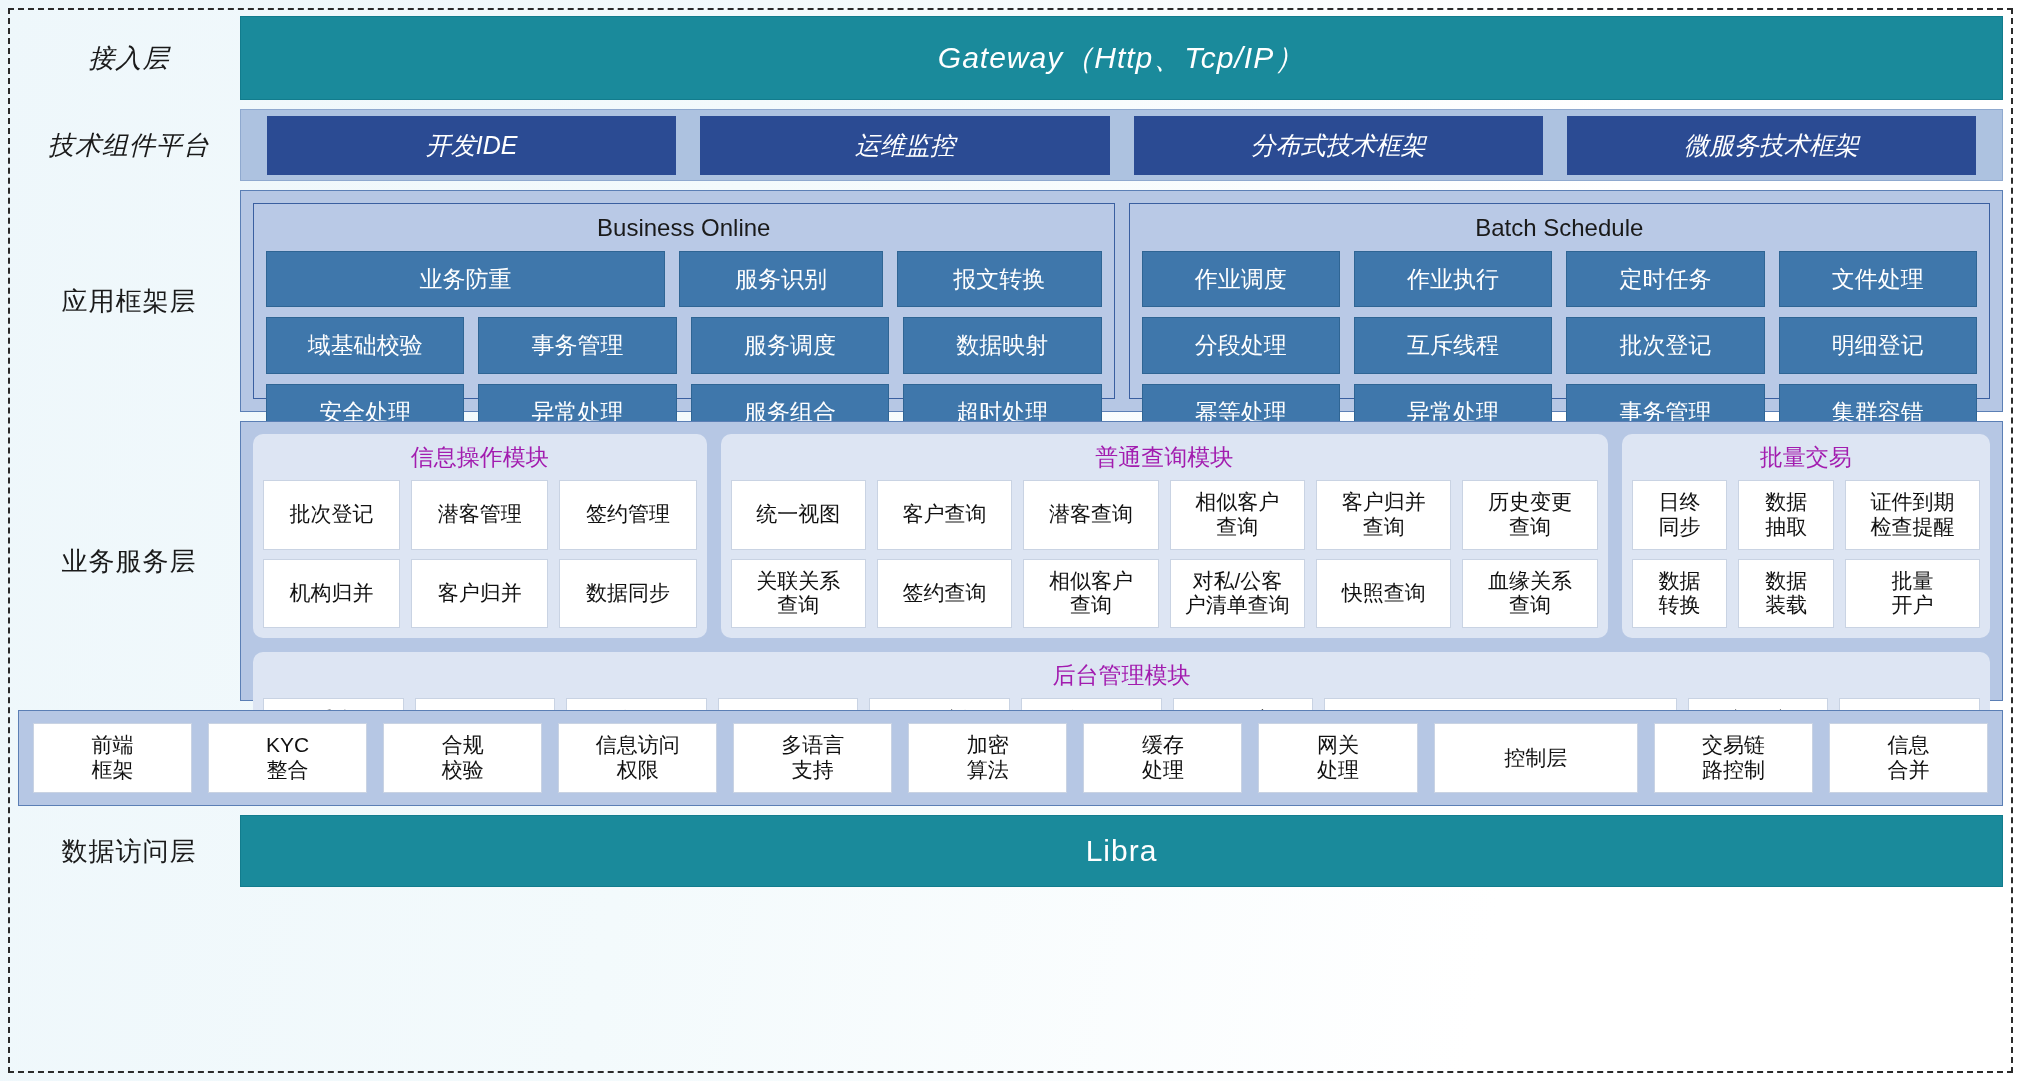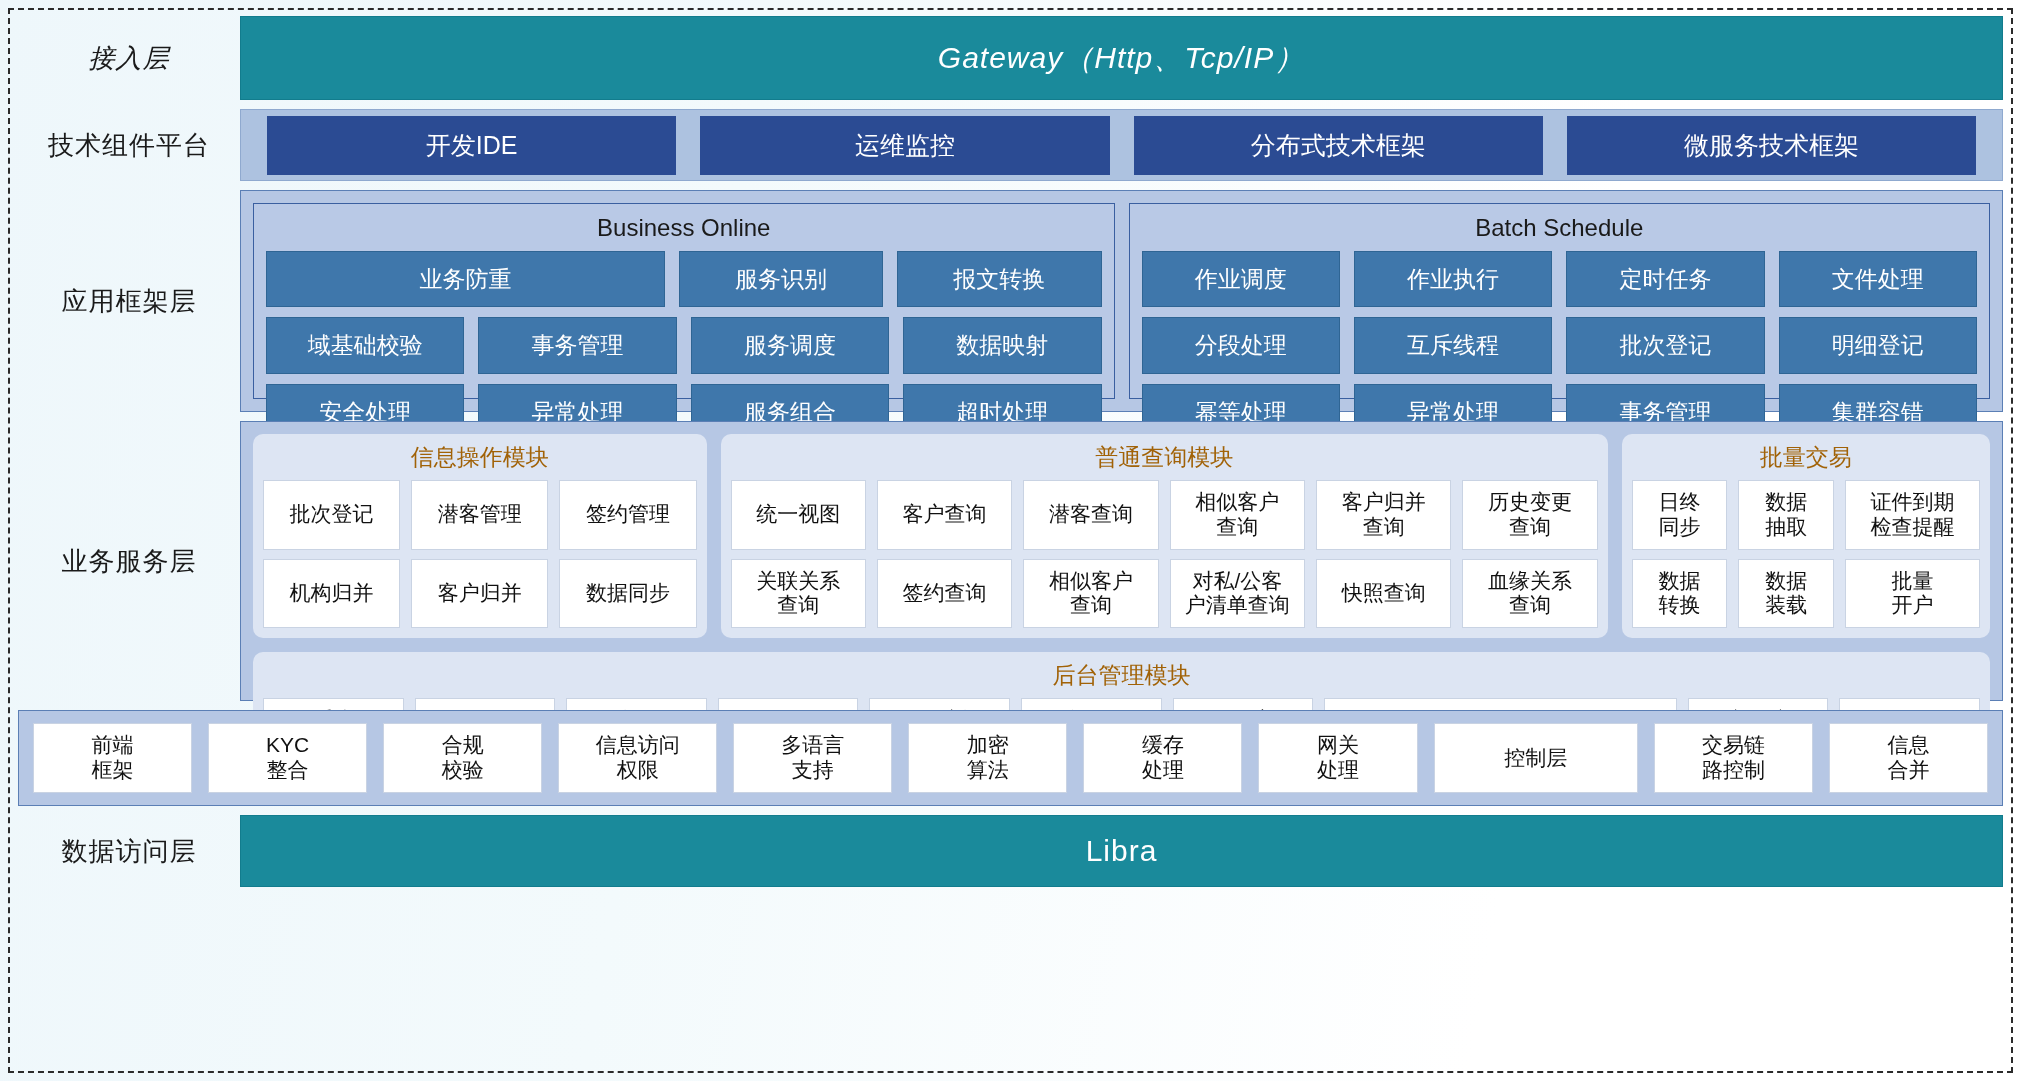--- a/index.html
+++ b/index.html
@@ -128,21 +128,21 @@
     background:#dde5f3;
     border-radius:10px;
     box-sizing:border-box;
     padding:6px 10px 10px 10px;
     display:flex;
     flex-direction:column;
   }
   .modtitle{
     text-align:center;
     font-size:23px;
-    color:#a16207;
+    color:#a21caf;
     padding:2px 0 7px 0;
   }
   .modrows{ display:flex; flex-direction:column; gap:9px; }
   .modrow{ display:flex; gap:11px; }
   .whitebox{
     background:#ffffff;
     border:1px solid #c9d3e3;
     color:#111111;
     font-size:21px;
     text-align:center;
@@ -176,21 +176,21 @@
 
   <div id="grid">
 
     <div class="row" style="height:84px;flex:0 0 84px;font-style:italic;">
       <div class="rowlabel">接入层</div>
       <div class="rowbody">
         <div class="tealbar">Gateway（Http、Tcp/IP）</div>
       </div>
     </div>
 
-    <div class="row" style="height:72px;flex:0 0 72px;">
+    <div class="row" style="height:72px;flex:0 0 72px;font-style:italic;">
       <div class="rowlabel">技术组件平台</div>
       <div class="rowbody">
         <div class="platform">
           <div class="navybox">开发IDE</div>
           <div class="navybox">运维监控</div>
           <div class="navybox">分布式技术框架</div>
           <div class="navybox">微服务技术框架</div>
         </div>
       </div>
     </div>

